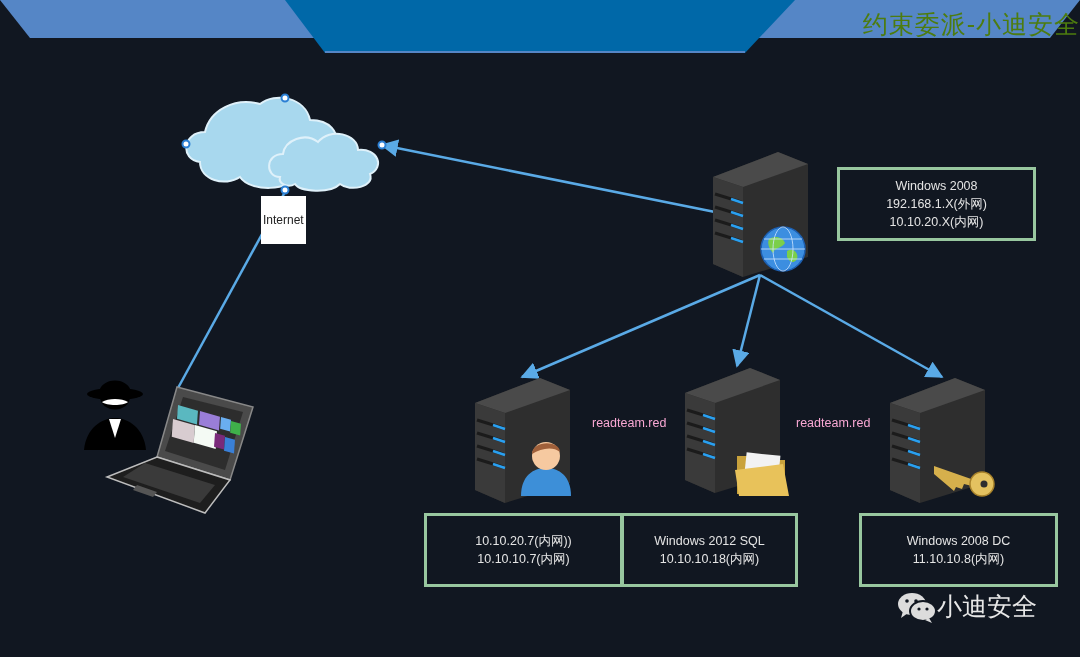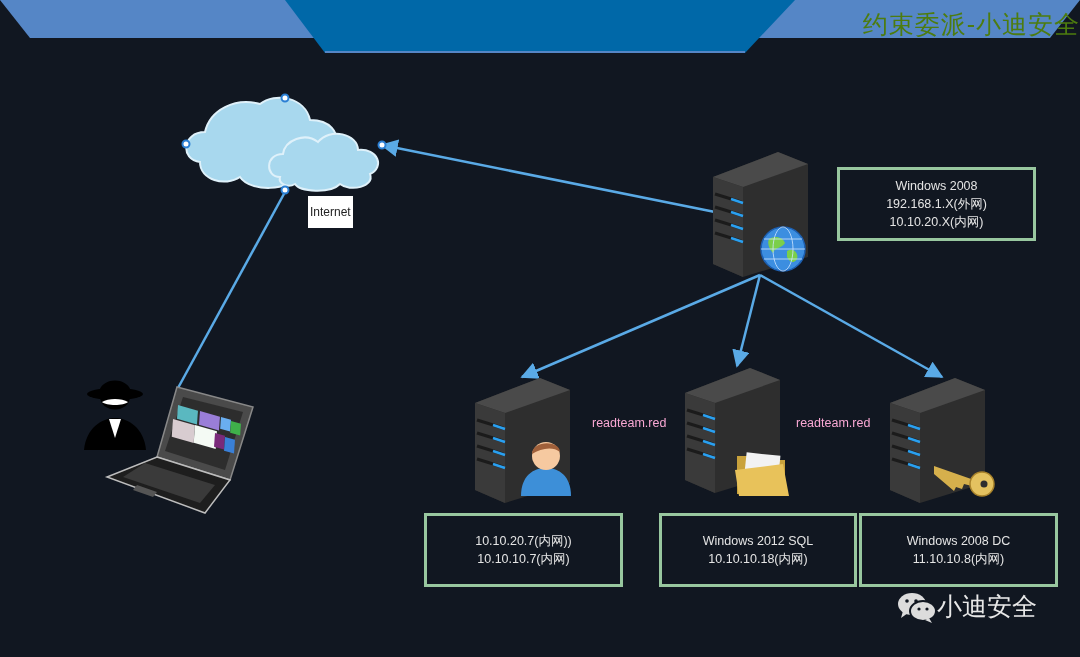--- a/index.html
+++ b/index.html
@@ -8,21 +8,21 @@
   .abs { position:absolute; }
   #banner { position:absolute; left:0; top:0; width:1080px; height:60px; }
   .title { position:absolute; left:0; width:1080px; top:8px; text-align:right; color:#4d7c0f;
            font-size:25px; letter-spacing:1px; font-family:Liberation Sans, sans-serif; }
   #links { position:absolute; left:0; top:0; width:1080px; height:657px; }
   .box { position:absolute; border:3px solid #98c79f; background:#111721; color:#e4e4e4;
          font-size:12.5px; text-align:center; display:flex; flex-direction:column;
          justify-content:center; line-height:18px; box-sizing:border-box;margin-left:17px; }
   .edge-label { position:absolute; color:#f9a8d4; font-size:12.5px; }
   .inet-label { position:absolute; left:261px; top:196px; background:#ffffff; color:#222;
-                font-size:12px; padding:8px 2px; line-height:16px;margin-left:47px; }
+                font-size:12px; padding:16px 2px; line-height:16px; }
   .brand { position:absolute; left:897px; top:590px; display:flex; align-items:center; }
   .brand-text { color:#e8e8e8; font-size:25px; font-family:"DejaVu Sans", sans-serif; }
   svg { overflow:visible; }
 </style>
 </head>
 <body>
 
 <svg id="banner" viewBox="0 0 1080 60">
   <polygon points="0,0 1080,0 1050,38 30,38" fill="#5586c6"></polygon>
   <polygon points="285,0 795,0 745,53 325,53" fill="#0068a8"></polygon>
@@ -191,21 +191,21 @@
   <div>Windows 2008</div>
   <div>192.168.1.X(外网)</div>
   <div>10.10.20.X(内网)</div>
 </div>
 
 <div class="box" style="left:407px;top:513px;width:199px;height:74px">
   <div>10.10.20.7(内网))</div>
   <div>10.10.10.7(内网)</div>
 </div>
 
-<div class="box" style="left:642px;top:513px;width:198px;height:74px">
+<div class="box" style="left:604px;top:513px;width:177px;height:74px">
   <div>Windows 2012 SQL</div>
   <div>10.10.10.18(内网)</div>
 </div>
 
 <div class="box" style="left:842px;top:513px;width:199px;height:74px">
   <div>Windows 2008 DC</div>
   <div>11.10.10.8(内网)</div>
 </div>
 
 <div class="edge-label" style="left:592px;top:416px">readteam.red</div>

